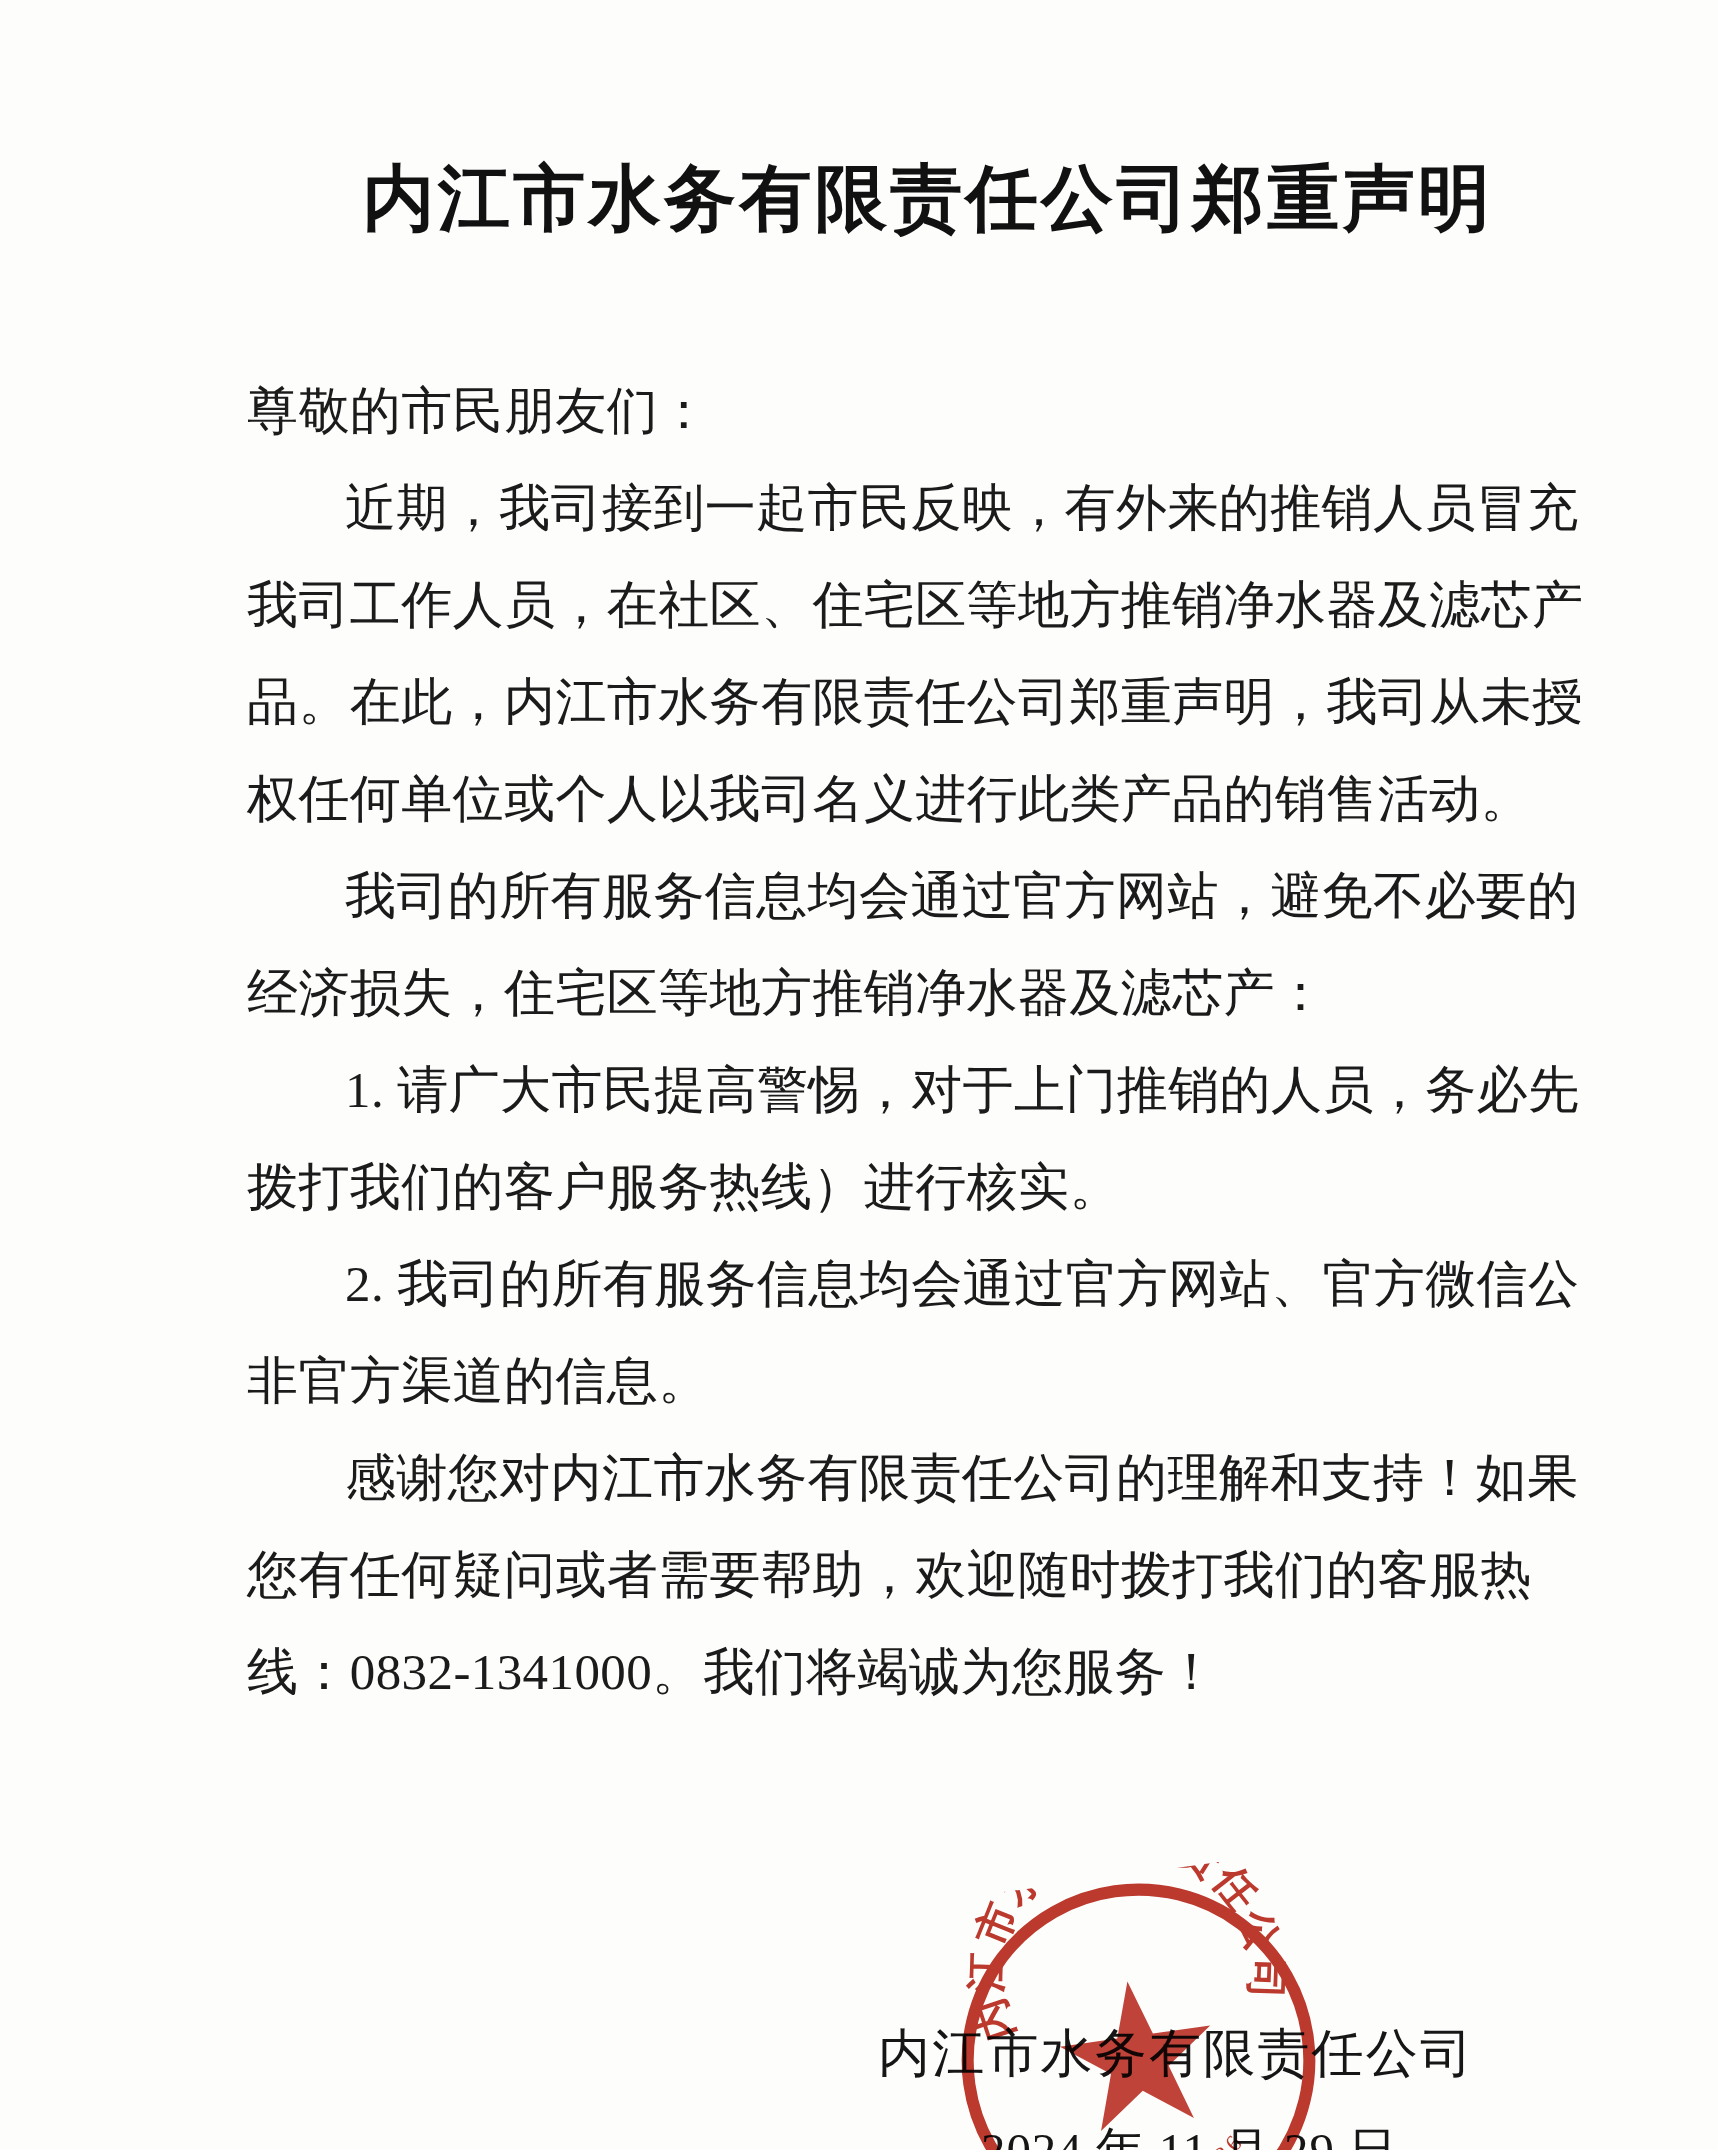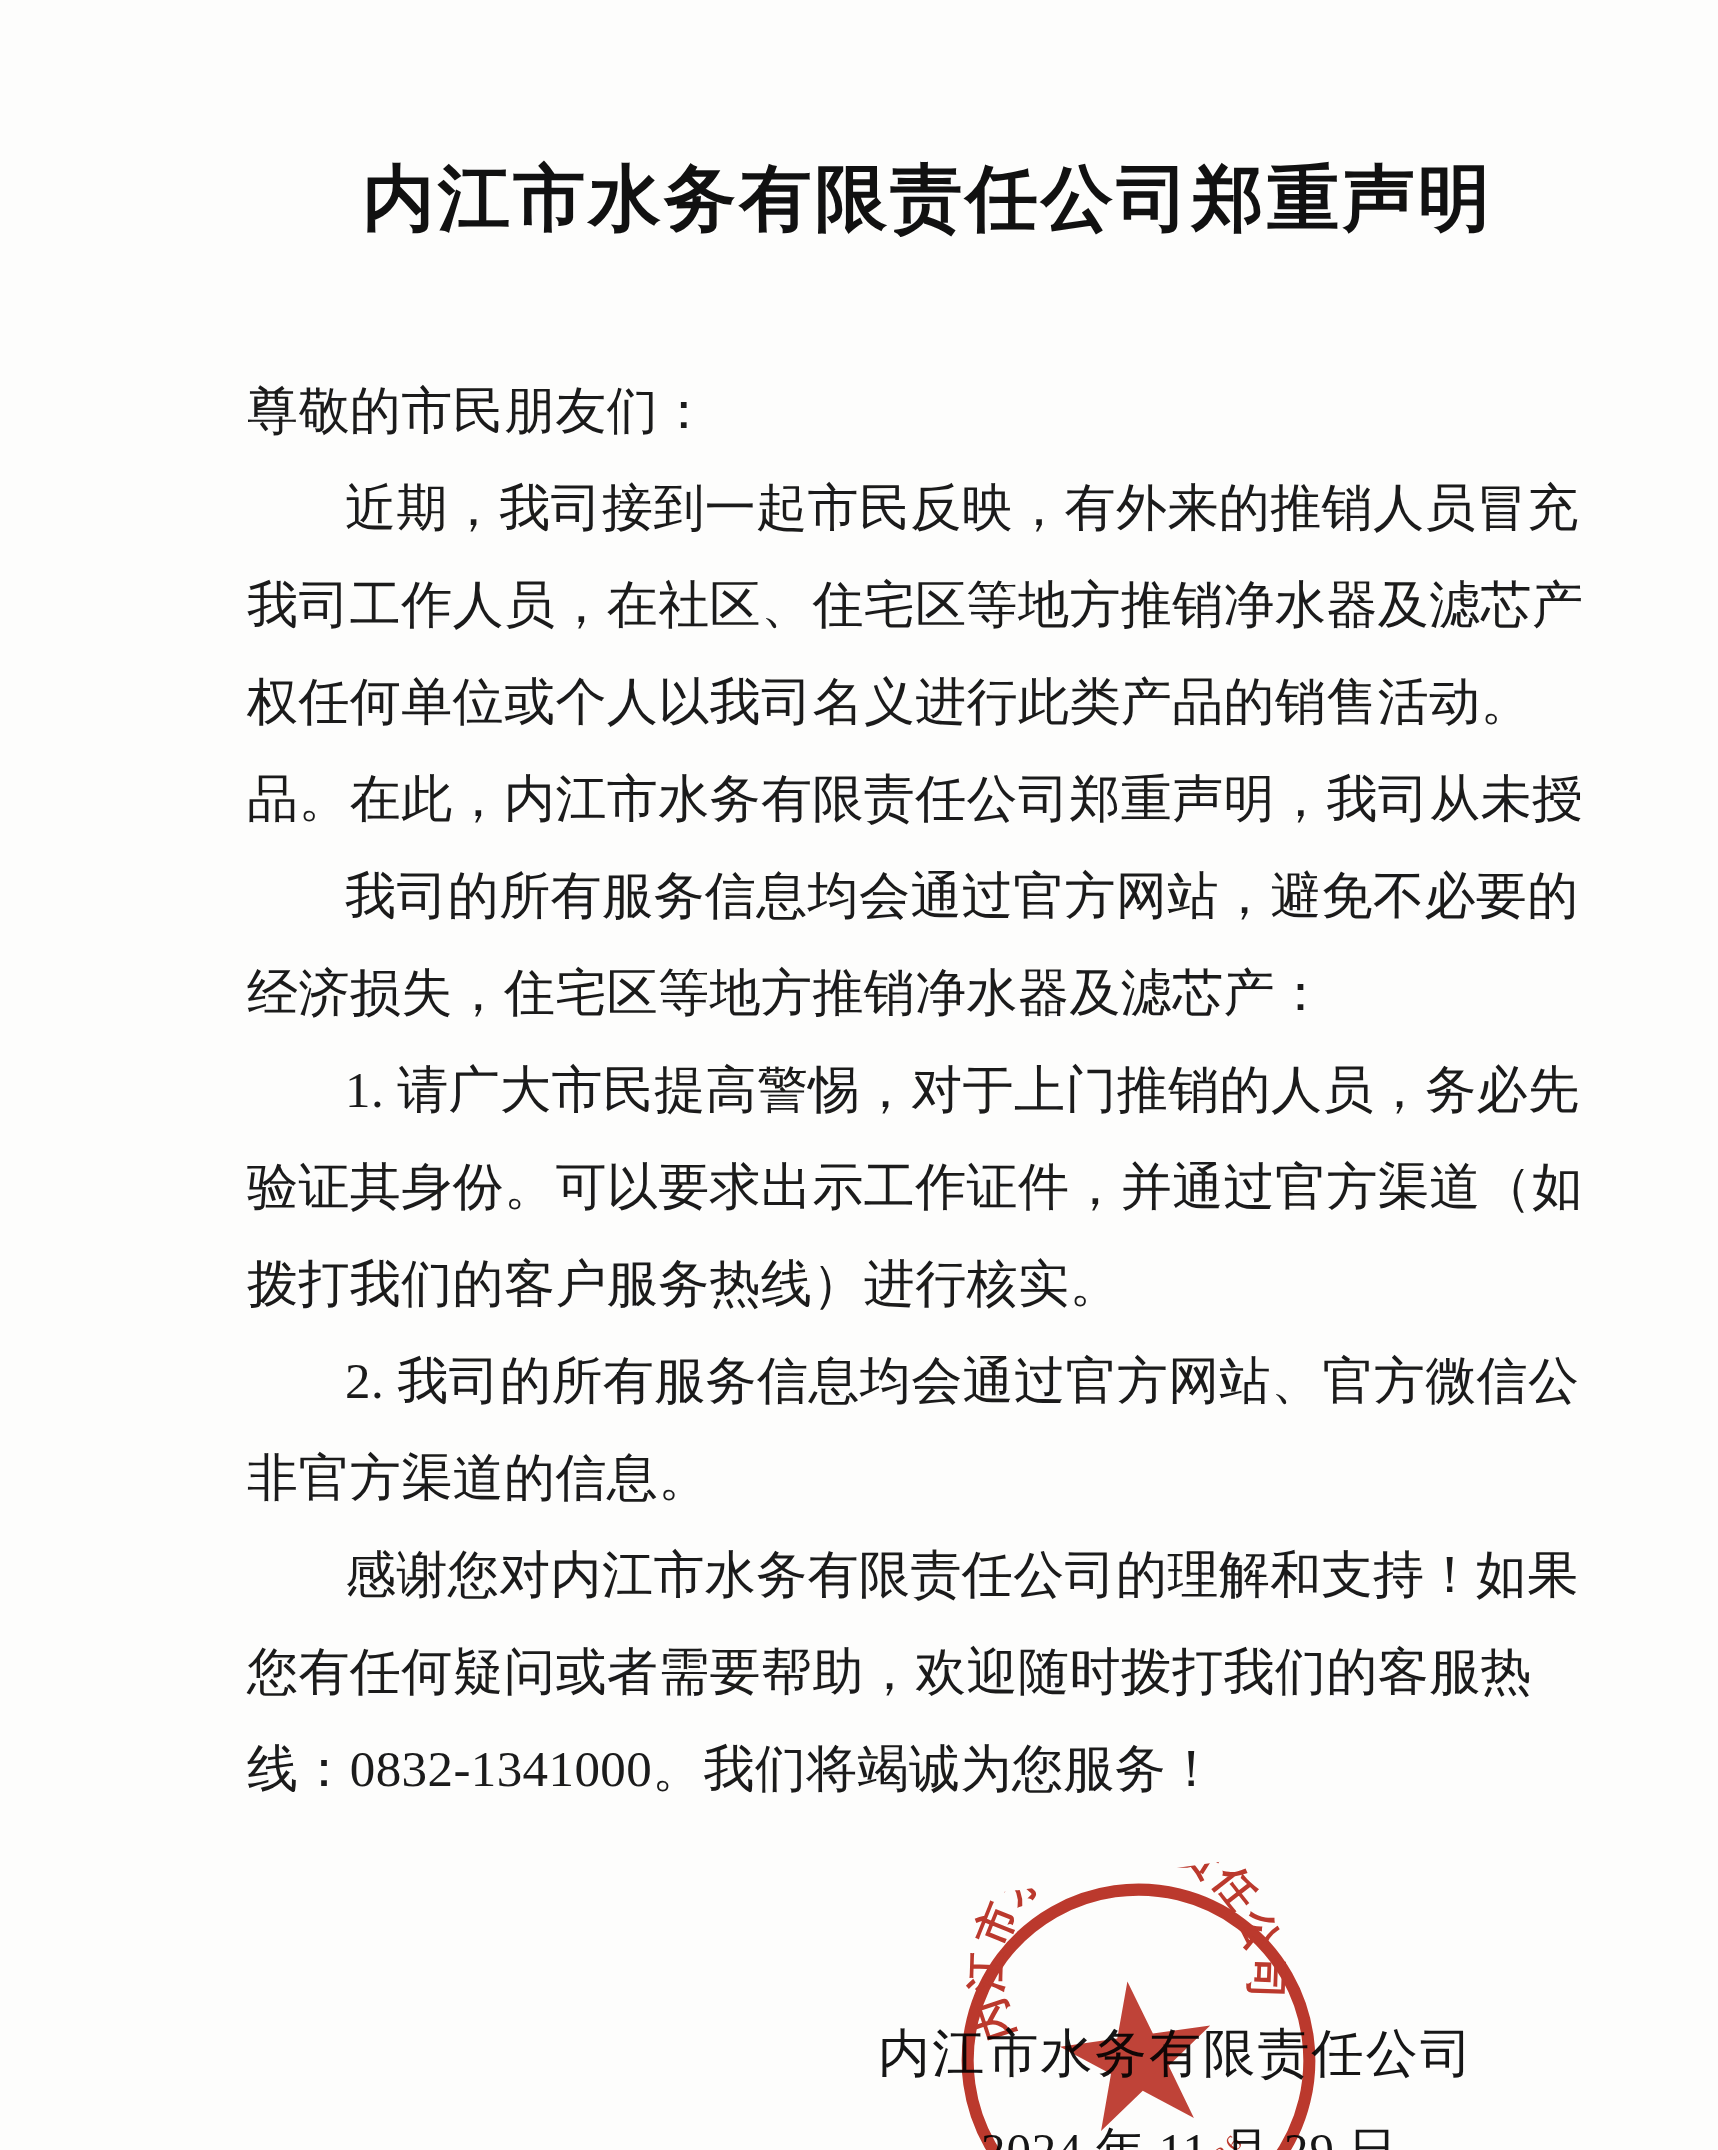--- a/index.html
+++ b/index.html
@@ -76,26 +76,25 @@
 
 <div class="page">
 
   <h1 class="title">内江市水务有限责任公司郑重声明</h1>
 
   <div class="body-text">
 
   <p class="line">尊敬的市民朋友们：</p>
       <p class="line indent">近期，我司接到一起市民反映，有外来的推销人员冒充</p>
       <p class="line">我司工作人员，在社区、住宅区等地方推销净水器及滤芯产</p>
+      <p class="line">品。在此，内江市水务有限责任公司郑重声明，我司从未授</p>
       <p class="line">权任何单位或个人以我司名义进行此类产品的销售活动。</p>
-      <p class="line">品。在此，内江市水务有限责任公司郑重声明，我司从未授</p>
       <p class="line indent">我司的所有服务信息均会通过官方网站，避免不必要的</p>
       <p class="line">经济损失，住宅区等地方推销净水器及滤芯产：</p>
       <p class="line indent">1. 请广大市民提高警惕，对于上门推销的人员，务必先</p>
-      <p class="line">验证其身份。可以要求出示工作证件，并通过官方渠道（如</p>
       <p class="line">拨打我们的客户服务热线）进行核实。</p>
       <p class="line indent">2. 我司的所有服务信息均会通过官方网站、官方微信公</p>
       <p class="line">非官方渠道的信息。</p>
       <p class="line indent">感谢您对内江市水务有限责任公司的理解和支持！如果</p>
       <p class="line">您有任何疑问或者需要帮助，欢迎随时拨打我们的客服热</p>
       <p class="line">线：0832-1341000。我们将竭诚为您服务！</p>
     </div>
 
   <div class="signature">内江市水务有限责任公司</div>
 

